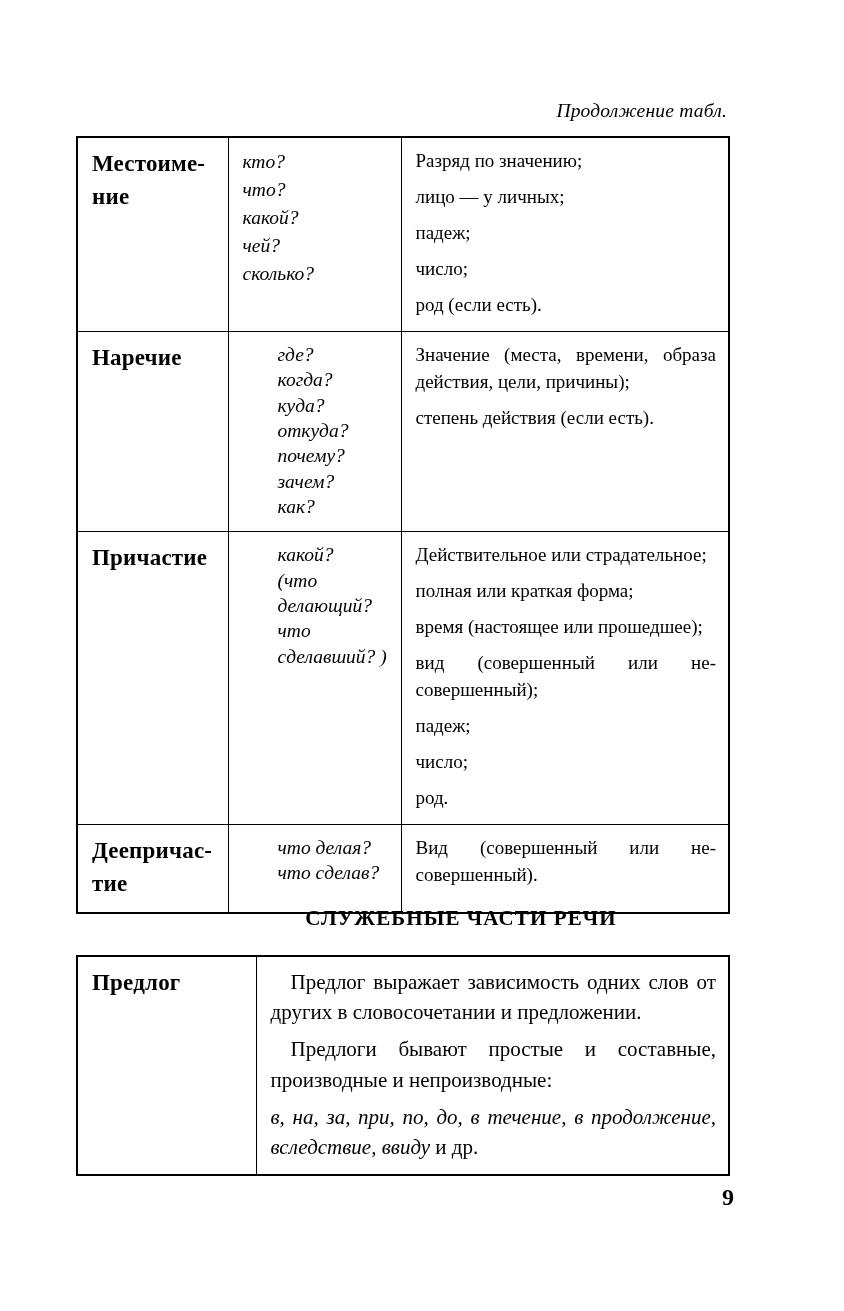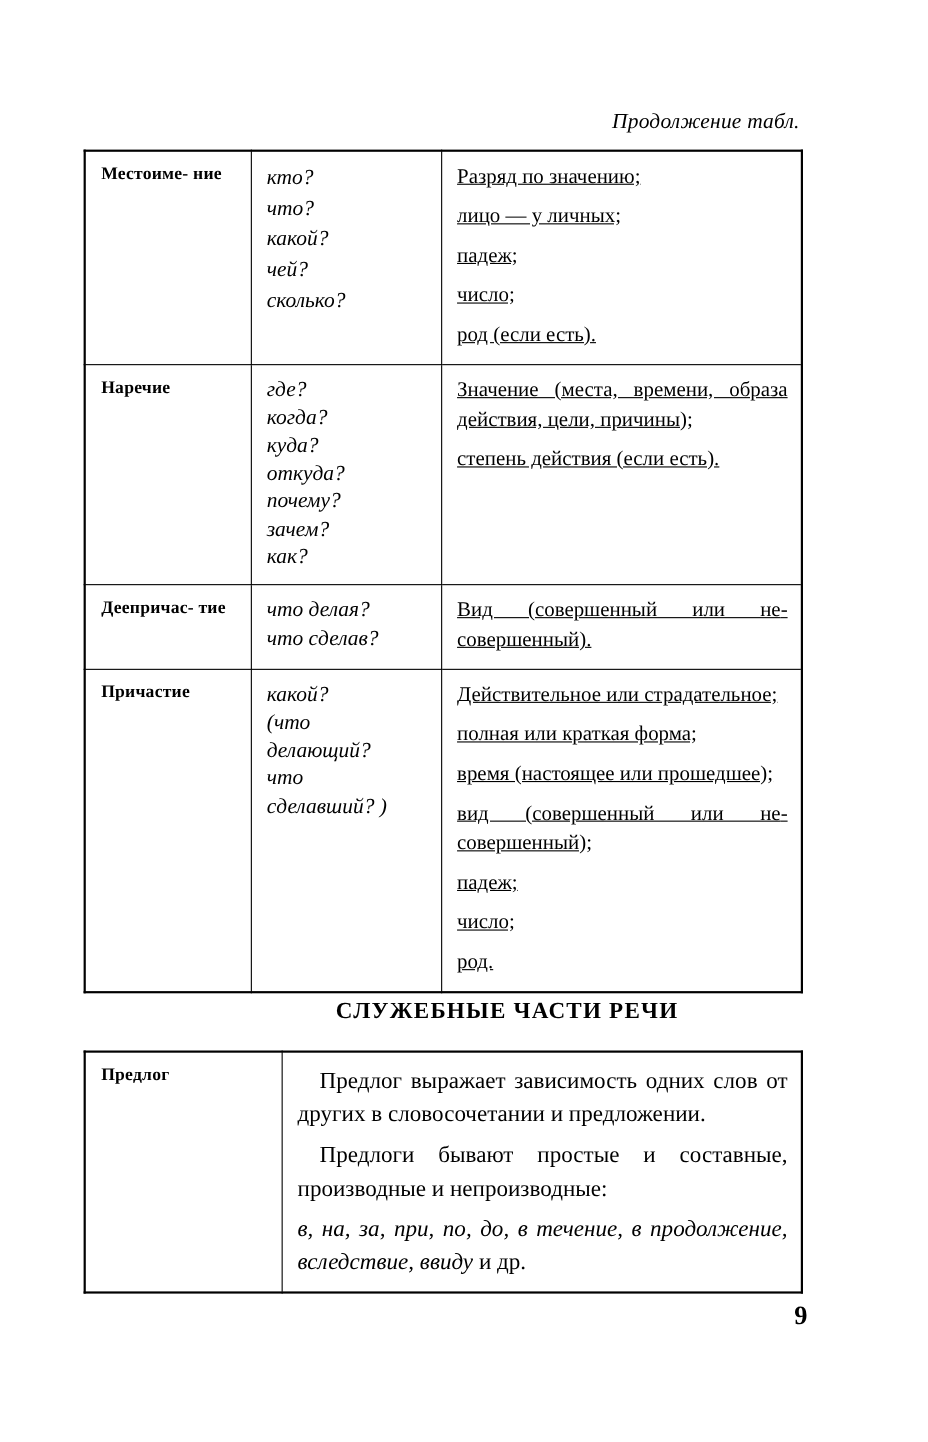--- a/index.html
+++ b/index.html
@@ -63,47 +63,46 @@
     left: 76px;
     top: 955px;
     width: 652px;
   }
   #table-function-words .col-name { width: 179px; }
   #table-function-words .col-body { width: 473px; }
 
   
   .pos-name {
     font-weight: bold;
-    font-size: 16px;
+    font-size: 23px;
     line-height: 1.42;
     letter-spacing: 0.2px;
   }
   .questions {
     font-style: italic;
     font-size: 19.5px;
     line-height: 1.44;
   }
   .questions .q { display: block; white-space: pre-wrap; }
 
   .traits {
     font-size: 19px;
     line-height: 1.42;
   }
   .traits .t {
     display: block;
     margin-bottom: 9px;
     text-align: justify;
     text-justify: inter-word;
     hyphens: manual;
-    text-decoration: underline;
   }
   .traits .t:last-child { margin-bottom: 0; }
 
   
-  .questions.tight .q { line-height: 1.30; }
+  .questions.tight .q { line-height: 1.30; margin-left: 35px; }
 
   
   .section-heading {
     position: absolute;
     left: 0;
     top: 906px;
     width: 844px;
     text-align: center;
     font-size: 21px;
     font-weight: bold;
@@ -197,38 +196,20 @@
           <div class="traits">
             <span class="t">Значение (места, времени, образа действия, цели, при­чины);</span>
             <span class="t">степень действия
 (если есть).</span>
           </div>
         </td>
       </tr>
 
       <tr>
         <td>
-          <div class="pos-name">Деепричас-
-тие</div>
-        </td>
-        <td>
-          <div class="questions tight">
-            <span class="q">что делая?</span>
-            <span class="q">что сделав?</span>
-          </div>
-        </td>
-        <td>
-          <div class="traits">
-            <span class="t">Вид (совершенный или не­совершенный).</span>
-          </div>
-        </td>
-      </tr>
-
-      <tr>
-        <td>
           <div class="pos-name">Причастие</div>
         </td>
         <td>
           <div class="questions tight">
             <span class="q">какой?</span>
             <span class="q">(что</span>
             <span class="q">делающий?</span>
             <span class="q">что</span>
             <span class="q">сделавший? )</span>
           </div>
@@ -239,20 +220,38 @@
             <span class="t">полная или краткая форма;</span>
             <span class="t">время (настоящее или про­шедшее);</span>
             <span class="t">вид (совершенный или не­совершенный);</span>
             <span class="t">падеж;</span>
             <span class="t">число;</span>
             <span class="t">род.</span>
           </div>
         </td>
       </tr>
 
+      <tr>
+        <td>
+          <div class="pos-name">Деепричас-
+тие</div>
+        </td>
+        <td>
+          <div class="questions tight">
+            <span class="q">что делая?</span>
+            <span class="q">что сделав?</span>
+          </div>
+        </td>
+        <td>
+          <div class="traits">
+            <span class="t">Вид (совершенный или не­совершенный).</span>
+          </div>
+        </td>
+      </tr>
+
     </tbody>
   </table>
 
   <div class="section-heading">СЛУЖЕБНЫЕ ЧАСТИ РЕЧИ</div>
 
   <table id="table-function-words" class="doc-table">
     <colgroup>
       <col class="col-name">
         <col class="col-body">
     </colgroup>

